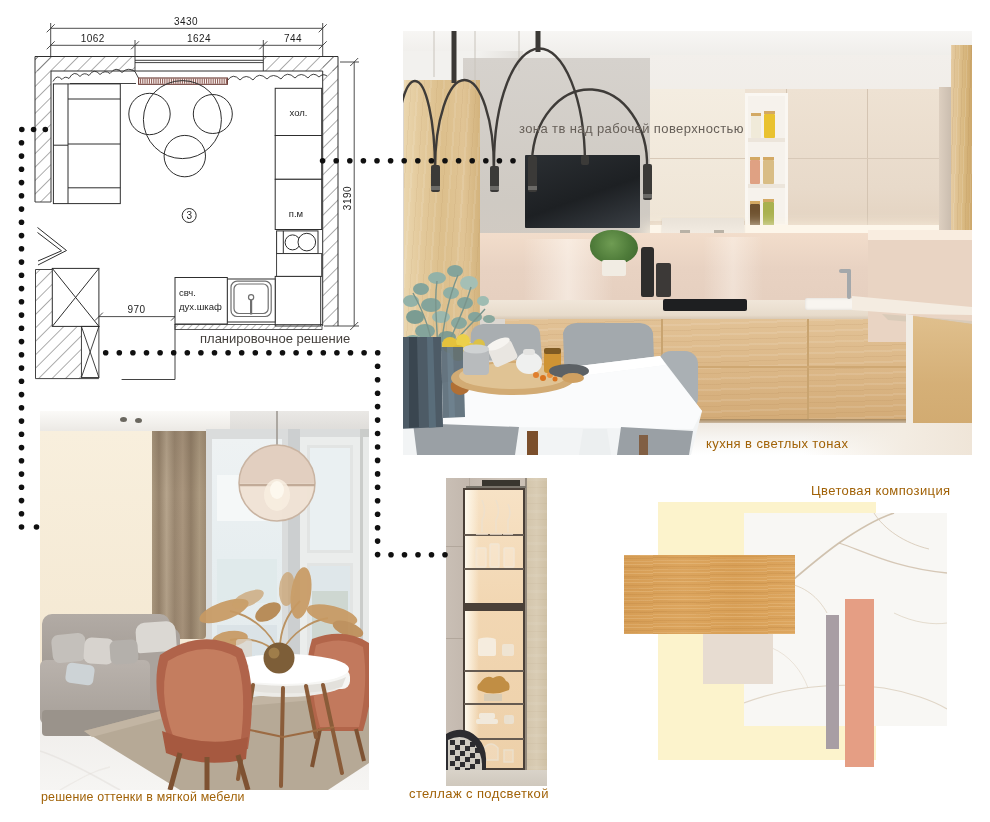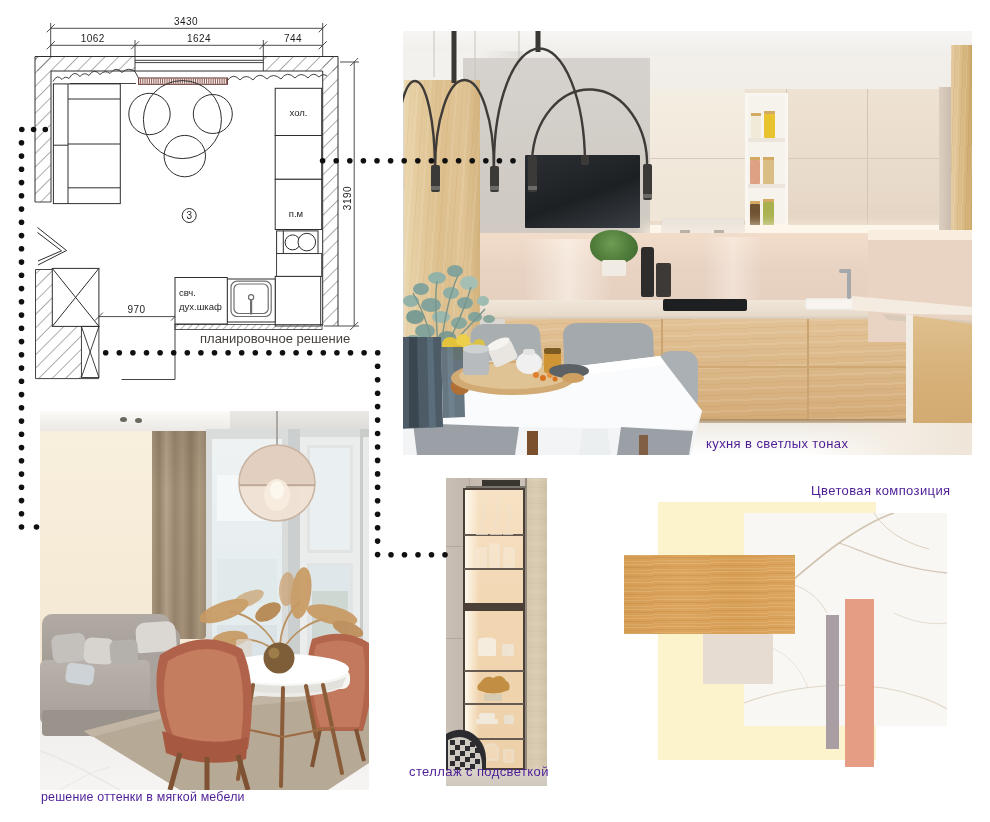--- a/index.html
+++ b/index.html
@@ -1,19 +1,19 @@
 <!DOCTYPE html>
 <html><head>
 <meta charset="utf-8">
 <style>
   html,body{margin:0;padding:0;background:#ffffff;}
   #board{position:relative;width:990px;height:822px;background:#fff;overflow:hidden;
          font-family:"Liberation Sans",sans-serif;}
   .abs{position:absolute;}
-  .cap{position:absolute;font-size:13px;letter-spacing:0.4px;color:#4c1d95;z-index:8;}
+  .cap{position:absolute;font-size:13px;letter-spacing:0.4px;color:#a16207;z-index:8;}
   .ph{position:absolute;overflow:hidden;z-index:1;}
 </style>
 </head>
 <body>
 <div id="board">
 
   <div id="kitchen" class="ph" style="left:403px;top:31px;width:569px;height:424px;background:#dcd7d1;">
 
   <div class="abs" style="left:0;top:0;width:569px;height:60px;background:linear-gradient(180deg,#f7f6f4 0%,#eceae6 60%,#e2dfda 100%);"></div>
 
@@ -479,22 +479,23 @@
   <div class="abs" style="left:703px;top:634px;width:70px;height:50px;background:#e7dcd1;z-index:3;"></div>
 
   <div class="abs" style="left:826px;top:615px;width:13px;height:134px;background:#a89ea4;z-index:4;"></div>
 
   <div class="abs" style="left:845px;top:599px;width:29px;height:168px;background:#e59e84;z-index:4;"></div>
 
   <div class="cap" style="left:706px;top:436px;">кухня в светлых тонах</div>
 
   <div class="cap" style="left:41px;top:790px;font-size:12.4px;letter-spacing:0.2px;">решение оттенки в мягкой мебели</div>
 
-  <div class="cap" style="left:409px;top:764px;">стеллаж с подсветкой</div>
-
+  <div class="cap" style="left:409px;top:786px;">стеллаж с подсветкой</div>
+
+  <div class="cap" style="left:519px;top:121px;color:#665f58;z-index:8;">зона тв над рабочей поверхностью</div>
 
   <svg id="plan" width="990" height="822" viewBox="0 0 990 822" style="position:absolute;left:0;top:0;z-index:10;pointer-events:none;">
 <defs>
       <pattern id="hatch" width="9.5" height="9.5" patternTransform="rotate(45)" patternUnits="userSpaceOnUse">
         <line x1="0" y1="0" x2="0" y2="9.5" stroke="#4a4a4a" stroke-width="0.9"></line>
       </pattern>
       <pattern id="hatchf" width="5" height="5" patternTransform="rotate(45)" patternUnits="userSpaceOnUse">
         <line x1="0" y1="0" x2="0" y2="5" stroke="#4a4a4a" stroke-width="0.8"></line>
       </pattern>
     </defs>

